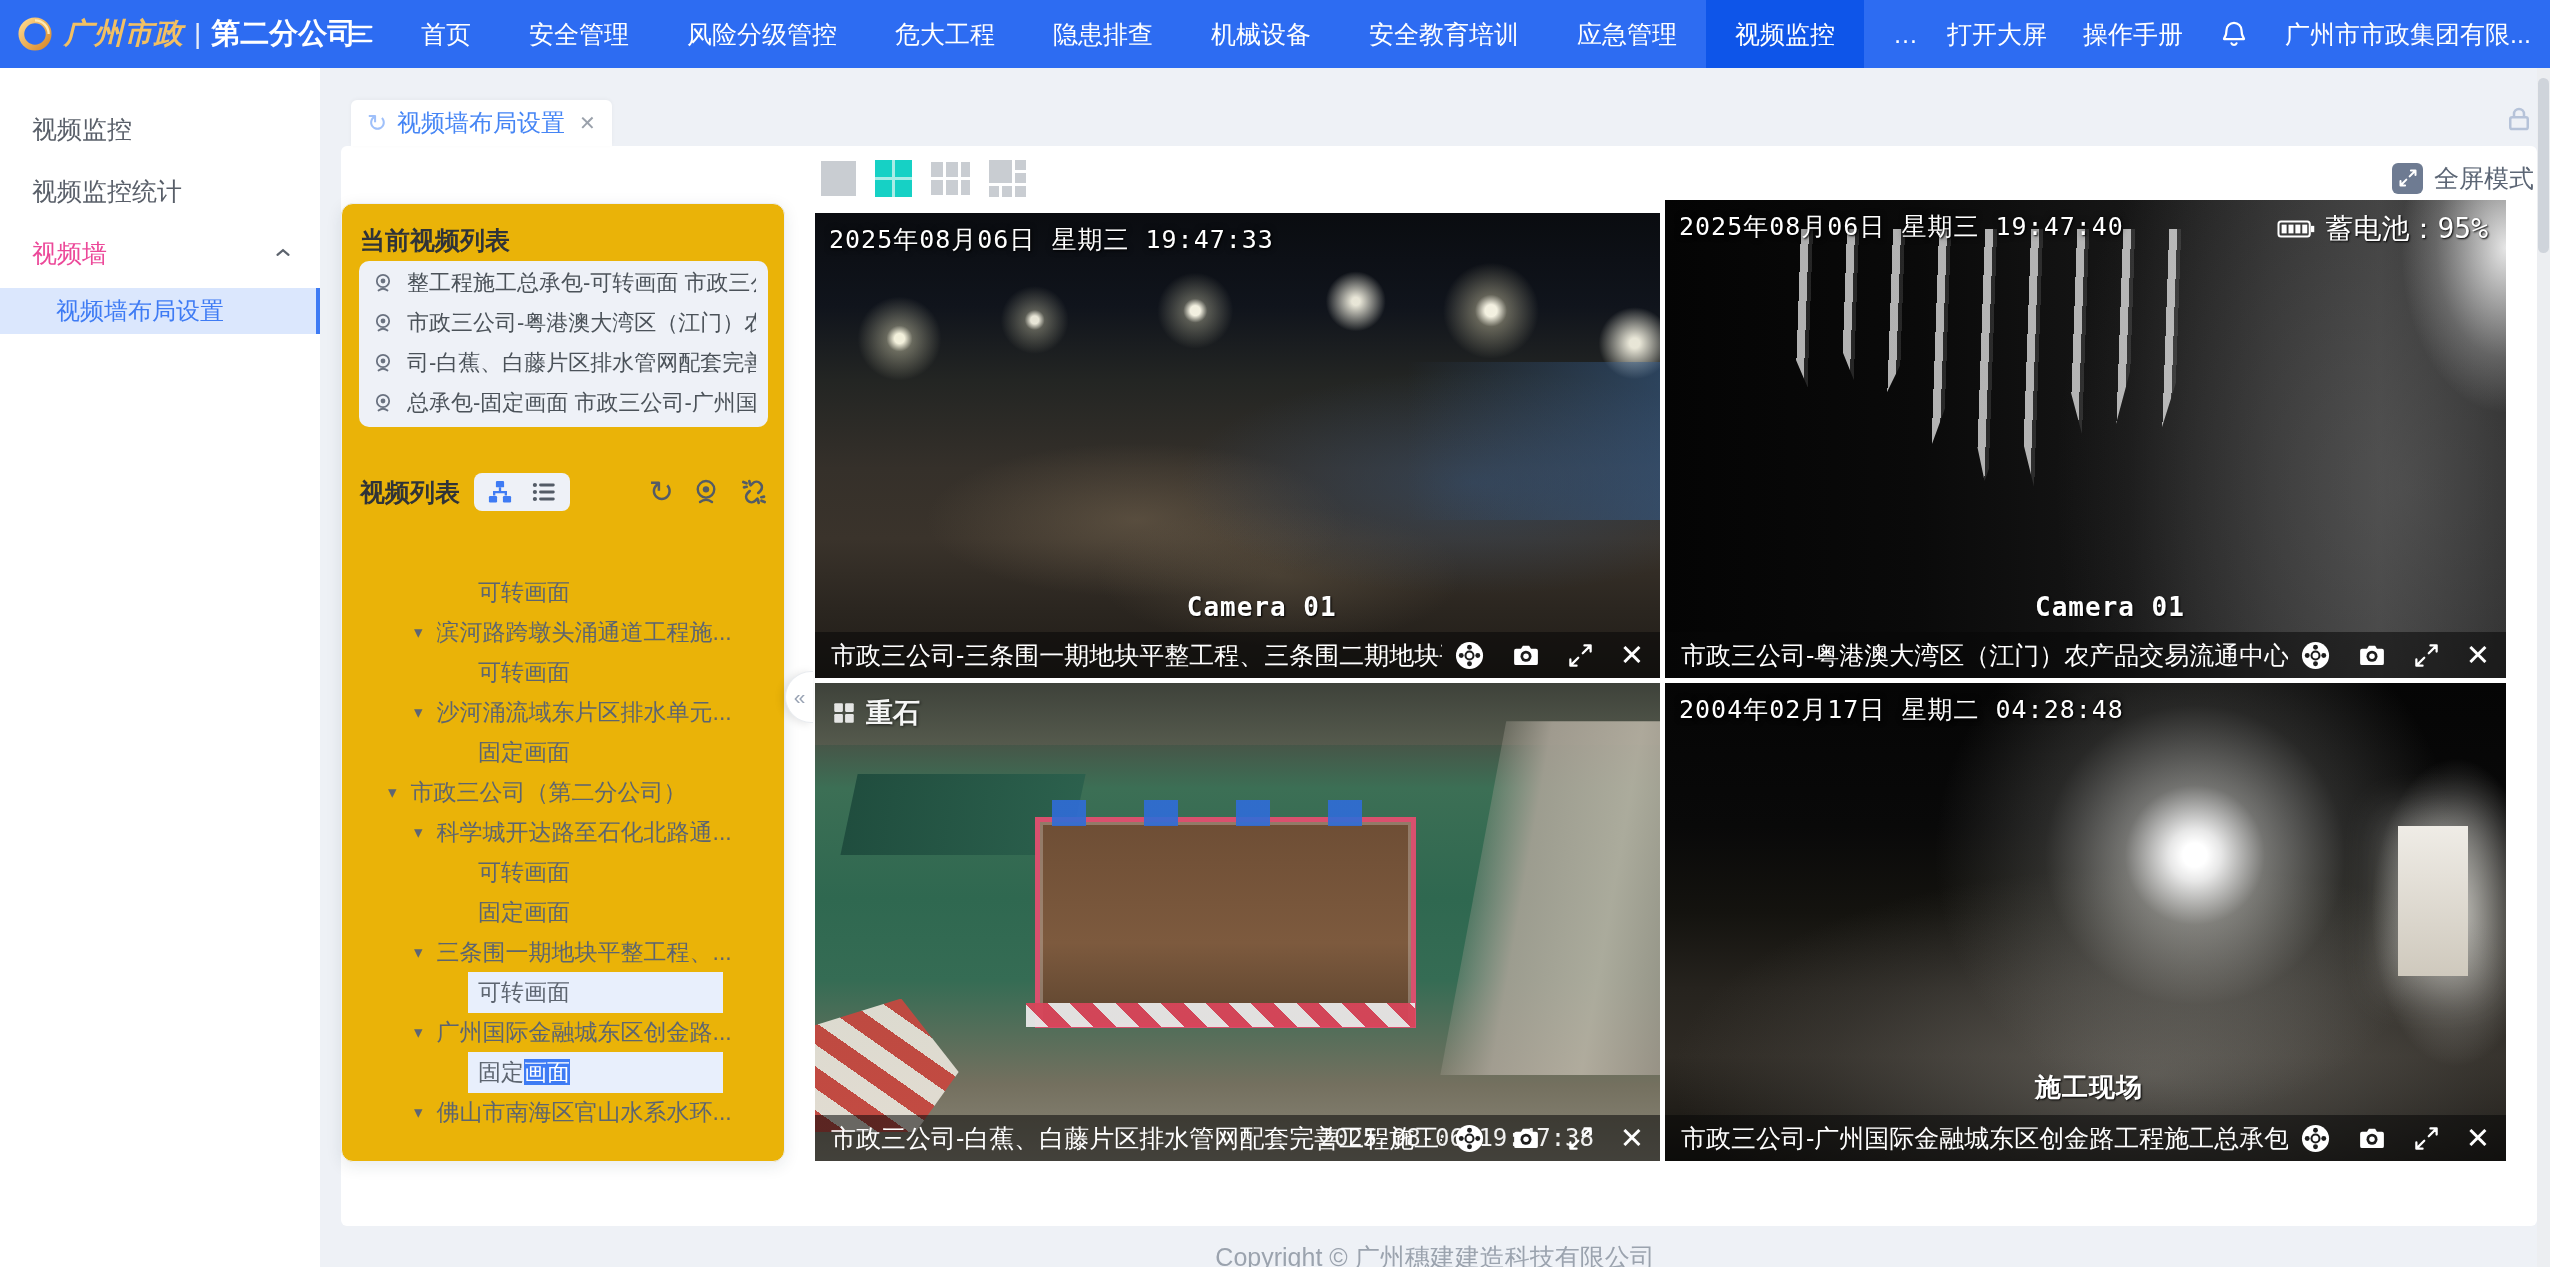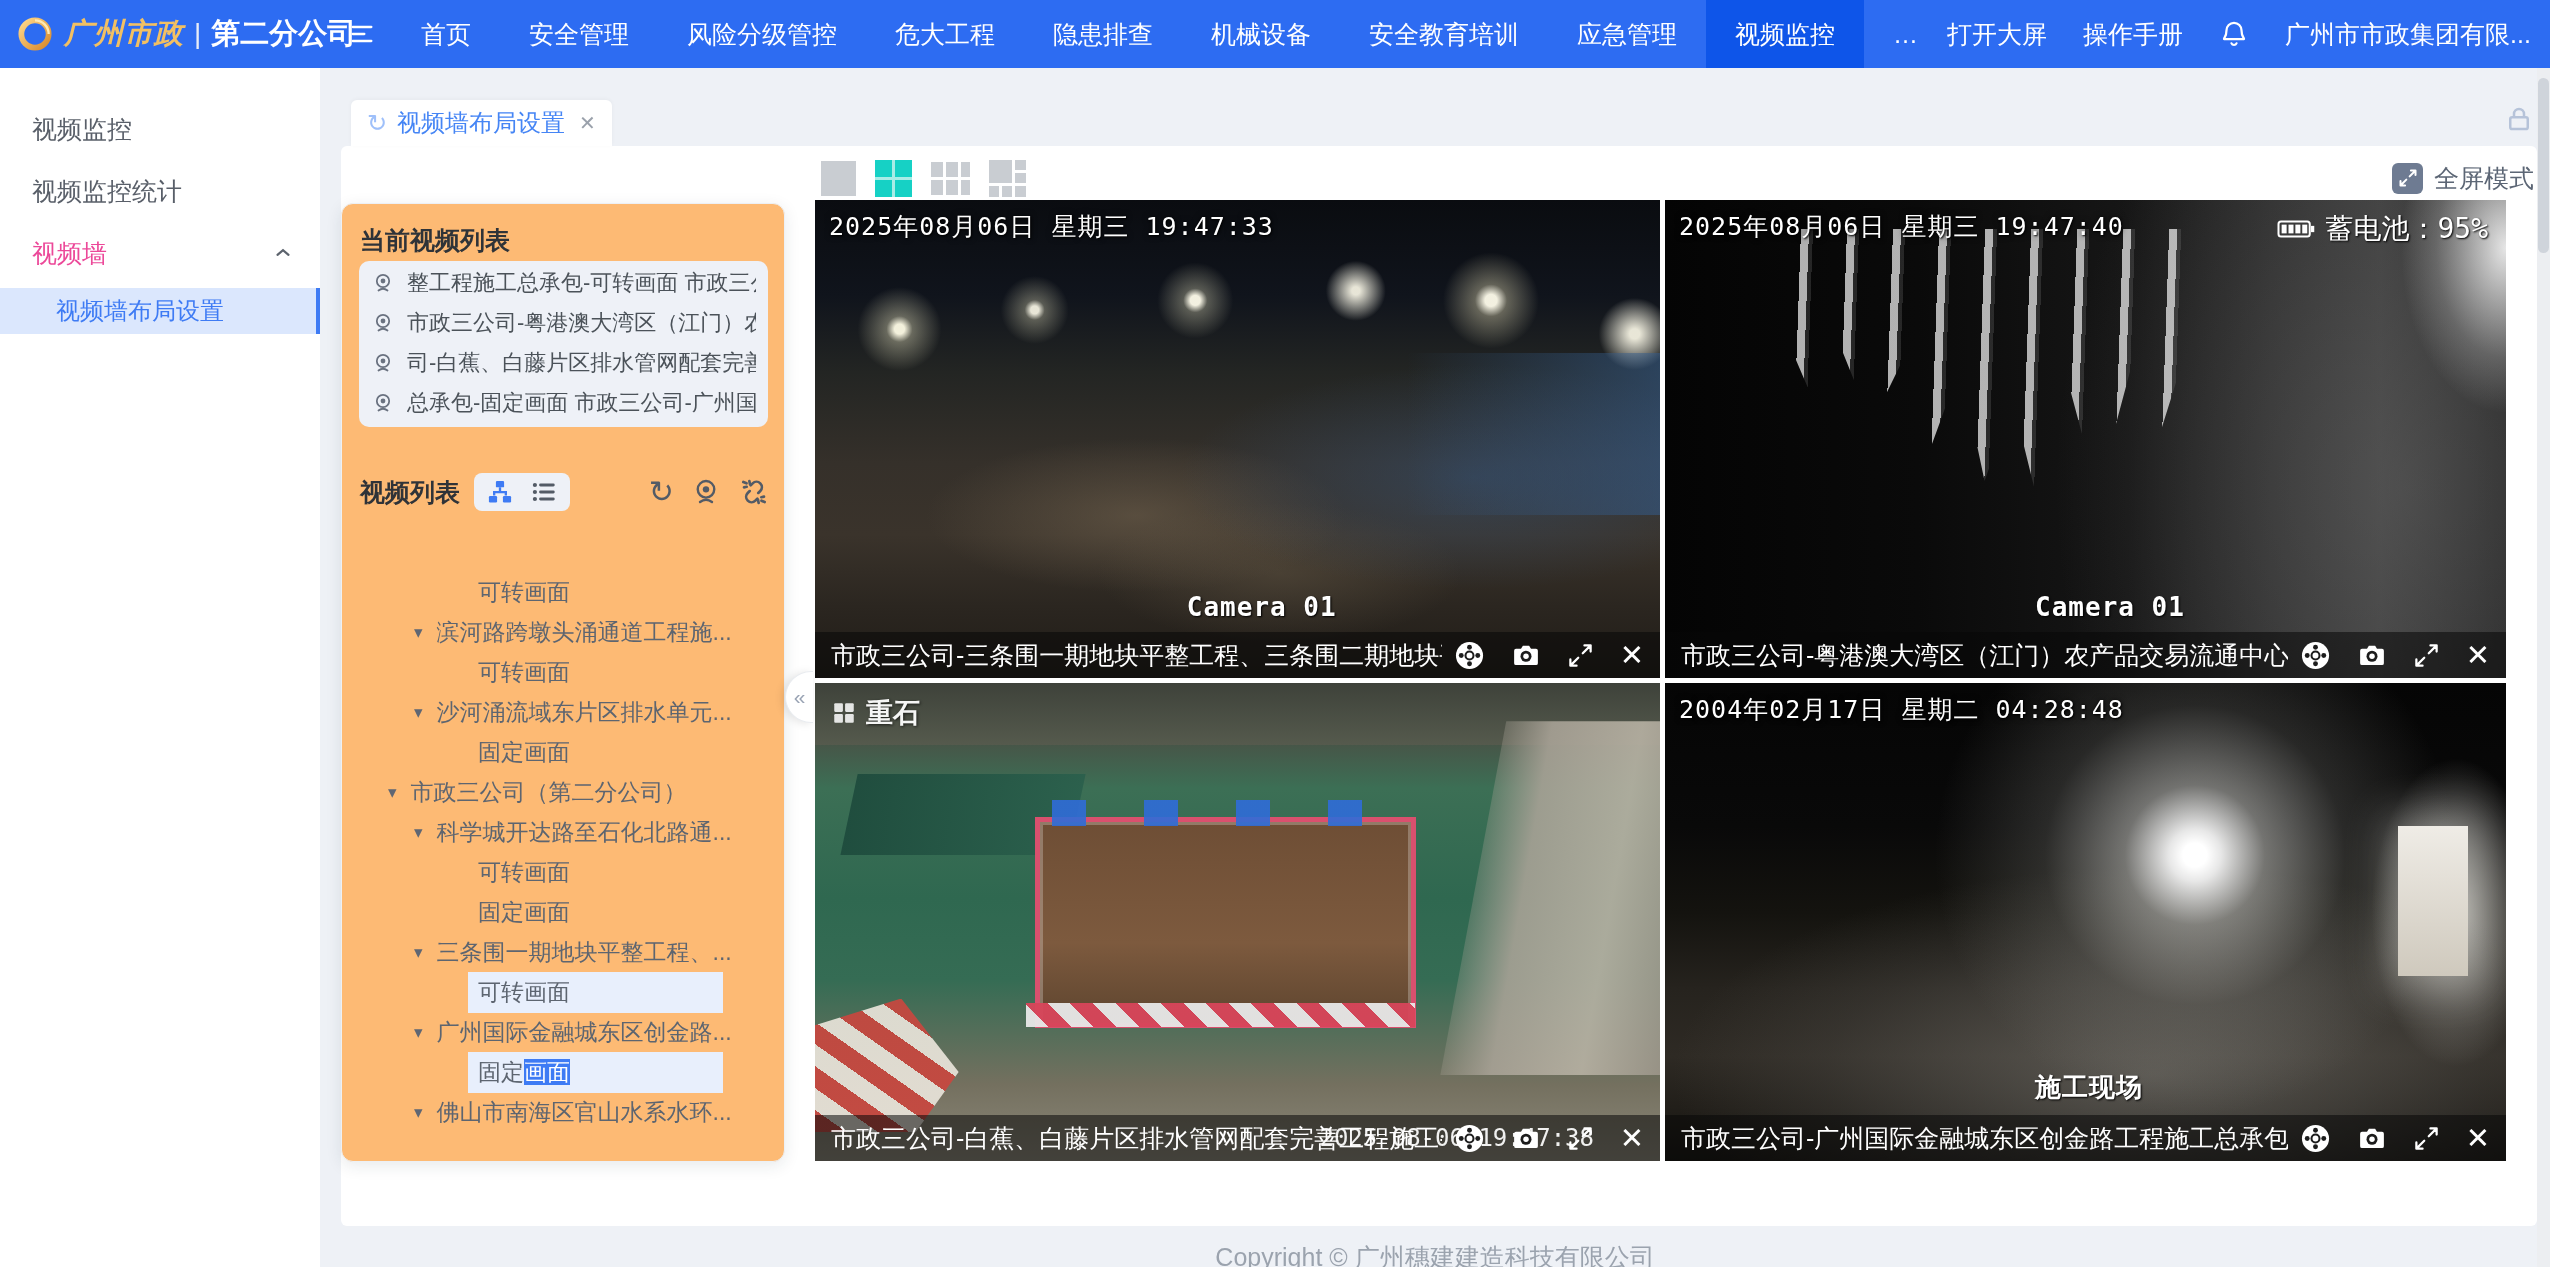--- a/index.html
+++ b/index.html
@@ -30,21 +30,21 @@
   .tab{position:absolute;left:351px;top:100px;height:46px;background:#fff;border-radius:6px 6px 0 0;display:flex;align-items:center;gap:10px;padding:0 16px;z-index:25;box-shadow:0 -1px 4px rgba(0,0,0,.04);}
   .t-ref{color:#9fc0fa;font-size:24px;font-family:"DejaVu Sans",sans-serif;cursor:pointer;}
   .t-label{color:#4585f5;font-size:24px;}
   .t-x{color:#9aa1ab;font-size:20px;cursor:pointer;margin-left:4px;}
   .tab-lock{position:absolute;left:2504px;top:104px;cursor:pointer;z-index:25;}
 
   
   .card{position:absolute;left:341px;top:146px;width:2196px;height:1080px;background:#fff;border-radius:6px;z-index:5;}
 
   
-  .panel{position:absolute;left:341px;top:203px;width:444px;height:959px;background:#fdba74;border:1px solid #edf0f4;border-radius:12px;box-shadow:0 4px 16px rgba(31,45,61,.10);z-index:10;box-sizing:border-box;}
+  .panel{position:absolute;left:341px;top:203px;width:444px;height:959px;background:#eab308;border:1px solid #edf0f4;border-radius:12px;box-shadow:0 4px 16px rgba(31,45,61,.10);z-index:10;box-sizing:border-box;}
   .p-title{position:absolute;left:18px;top:20px;font-size:25px;font-weight:bold;color:#2f3338;}
   .cur-box{position:absolute;left:17px;right:16px;top:57px;height:166px;background:#eef1f7;border-radius:10px;padding:2px 0;box-sizing:border-box;overflow:hidden;}
   .cur-row{height:40px;display:flex;align-items:center;padding:0 12px;cursor:pointer;}
   .cur-row .ic{flex:0 0 auto;display:flex;margin-right:12px;color:#6a7280;}
   .cur-row .tx{font-size:22px;color:#4b5259;white-space:nowrap;overflow:hidden;}
   .vl-row{position:absolute;left:18px;right:14px;top:268px;height:40px;display:flex;align-items:center;}
   .vl-title{font-size:25px;font-weight:bold;color:#2f3338;}
   .toggle-pill{display:inline-flex;align-items:center;gap:16px;background:#eef1f7;border-radius:8px;padding:5px 12px;margin-left:14px;}
   .tp-ic{display:flex;cursor:pointer;}
   .ic-blue{color:#3e7bf4;}
@@ -102,21 +102,21 @@
   .scene1{background:
     radial-gradient(circle at 10% 27%, rgba(255,252,230,.95) 0 5px, rgba(255,250,210,.35) 13px, transparent 42px),
     radial-gradient(circle at 26% 23%, rgba(255,252,235,.9) 0 4px, rgba(255,250,210,.3) 10px, transparent 34px),
     radial-gradient(circle at 45% 21%, rgba(255,252,235,.95) 0 5px, rgba(255,250,210,.3) 12px, transparent 38px),
     radial-gradient(circle at 64% 19%, rgba(255,252,235,.9) 0 4px, transparent 30px),
     radial-gradient(circle at 80% 21%, rgba(255,252,235,.95) 0 6px, rgba(255,245,200,.35) 16px, transparent 48px),
     radial-gradient(circle at 97% 28%, rgba(255,252,235,.9) 0 5px, transparent 36px),
     radial-gradient(ellipse 420px 160px at 78% 58%, rgba(52,82,118,.5), transparent 70%),
     radial-gradient(ellipse 300px 110px at 38% 66%, rgba(120,104,82,.5), transparent 70%),
     radial-gradient(ellipse 260px 100px at 55% 78%, rgba(96,84,66,.5), transparent 70%),
-    linear-gradient(180deg,#0a0c10 0%,#10141c 20%,#232523 36%,#35302a 55%,#3a332b 70%,#2b2620 85%,#201c17 100%);}
+    linear-gradient(180deg,#0a0c10 0%,#10141c 20%,#232523 36%,#35302a 55%,#3a332b 70%,#2b2620 85%,#201c17 100%); margin-top: 13px;}
   .s1-fence{position:absolute;right:0;top:32%;width:30%;height:34%;background:linear-gradient(90deg,rgba(40,70,110,0),rgba(52,92,140,.55));}
   .scene2{background:
     radial-gradient(ellipse 140px 220px at 100% 10%, rgba(250,250,250,.9), rgba(180,180,180,.35) 50%, transparent 75%),
     radial-gradient(ellipse 500px 700px at 88% 60%, rgba(120,120,120,.35), transparent 70%),
     linear-gradient(90deg,#040404 0%,#0a0a0a 30%,#161616 55%,#2e2e2e 72%,#3c3c3c 85%,#242424 100%);}
   .icicles{position:absolute;left:14%;top:6%;width:48%;height:60%;
     background:repeating-linear-gradient(92deg, transparent 0 18px, rgba(225,225,225,.85) 18px 26px, rgba(140,140,140,.25) 26px 30px, transparent 30px 46px);
     clip-path:polygon(0 0,100% 0,100% 42%,92% 78%,86% 50%,78% 92%,71% 55%,64% 100%,57% 60%,50% 88%,44% 48%,37% 75%,30% 45%,22% 68%,14% 40%,7% 58%,0 35%);
     filter:blur(.6px);opacity:.92;}
   .scene3{background:linear-gradient(180deg,#585c50 0%,#4a4e44 10%,#3c6f55 22%,#2f6850 45%,#356c54 62%,#74705f 84%,#8c887a 100%);}

